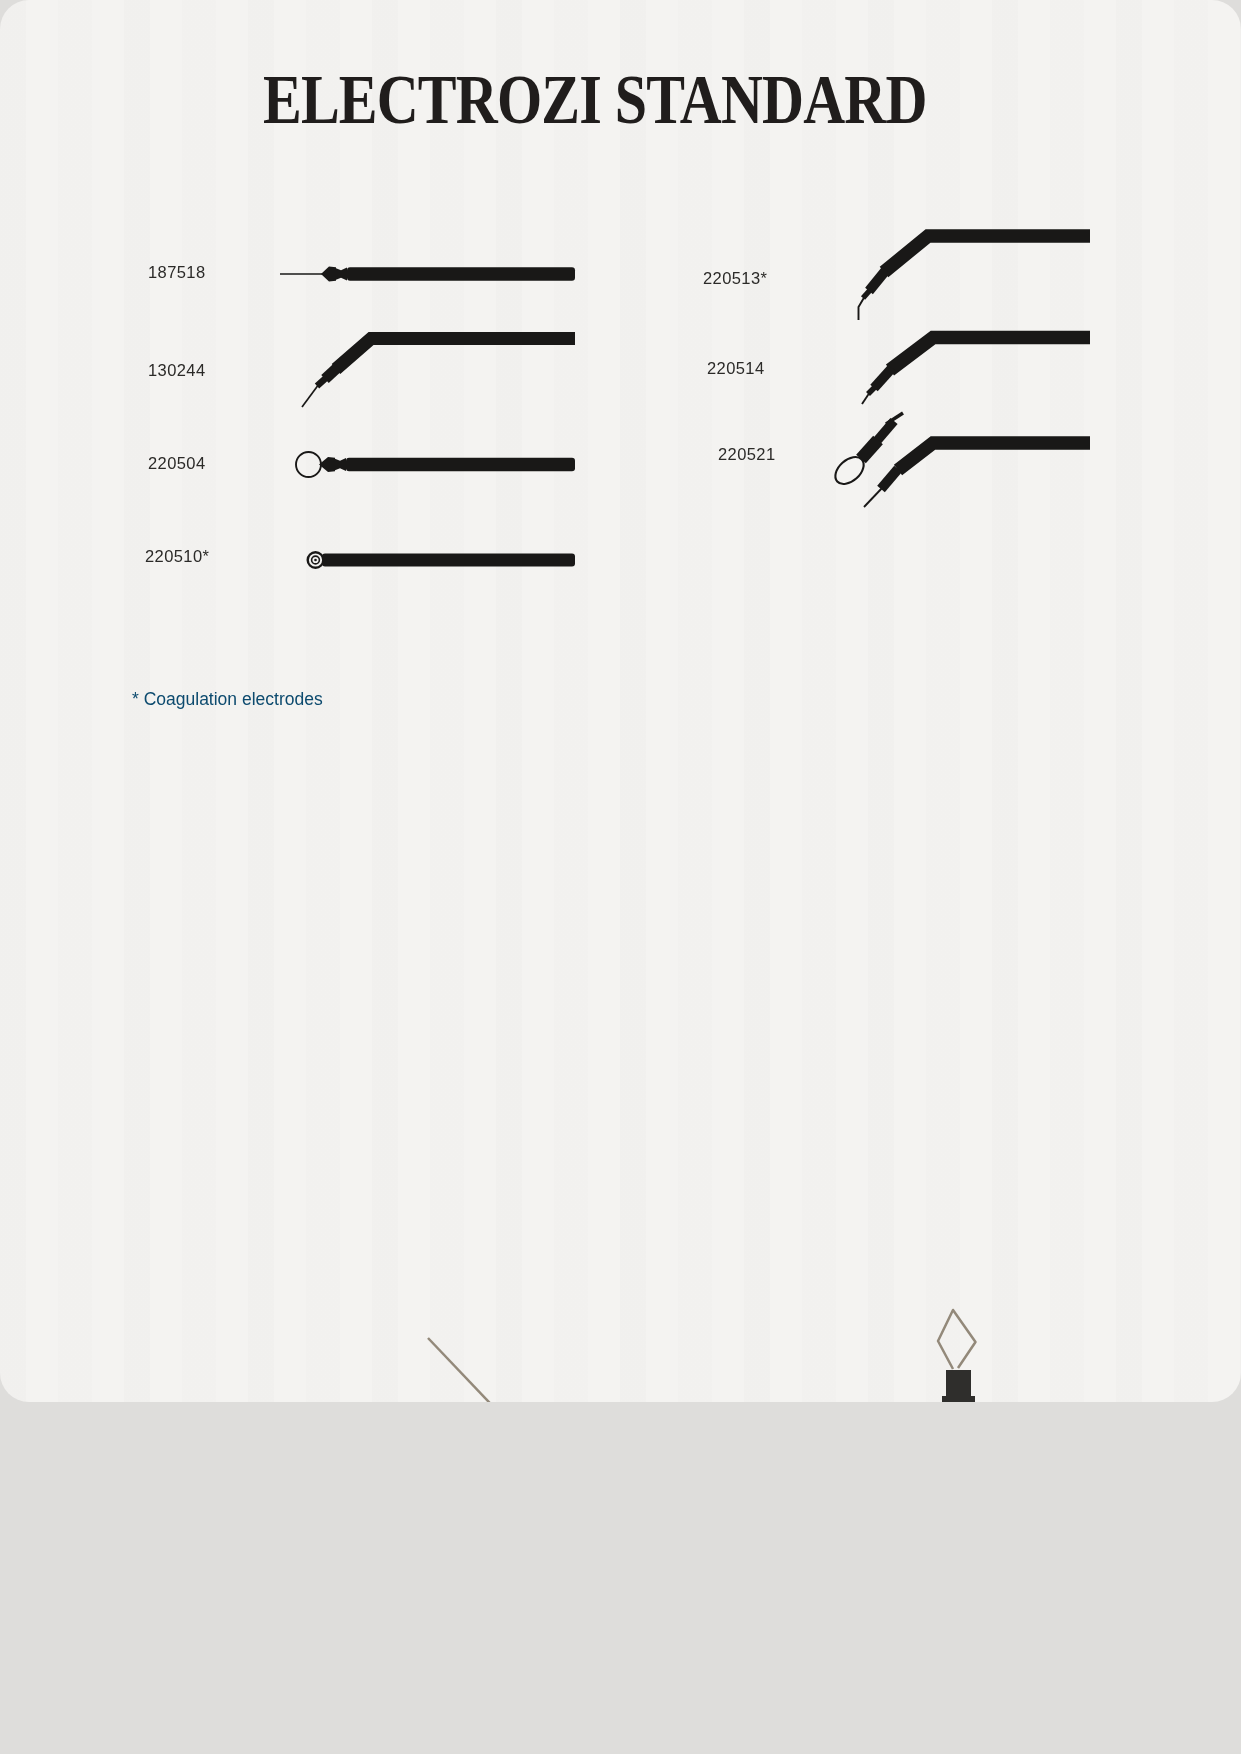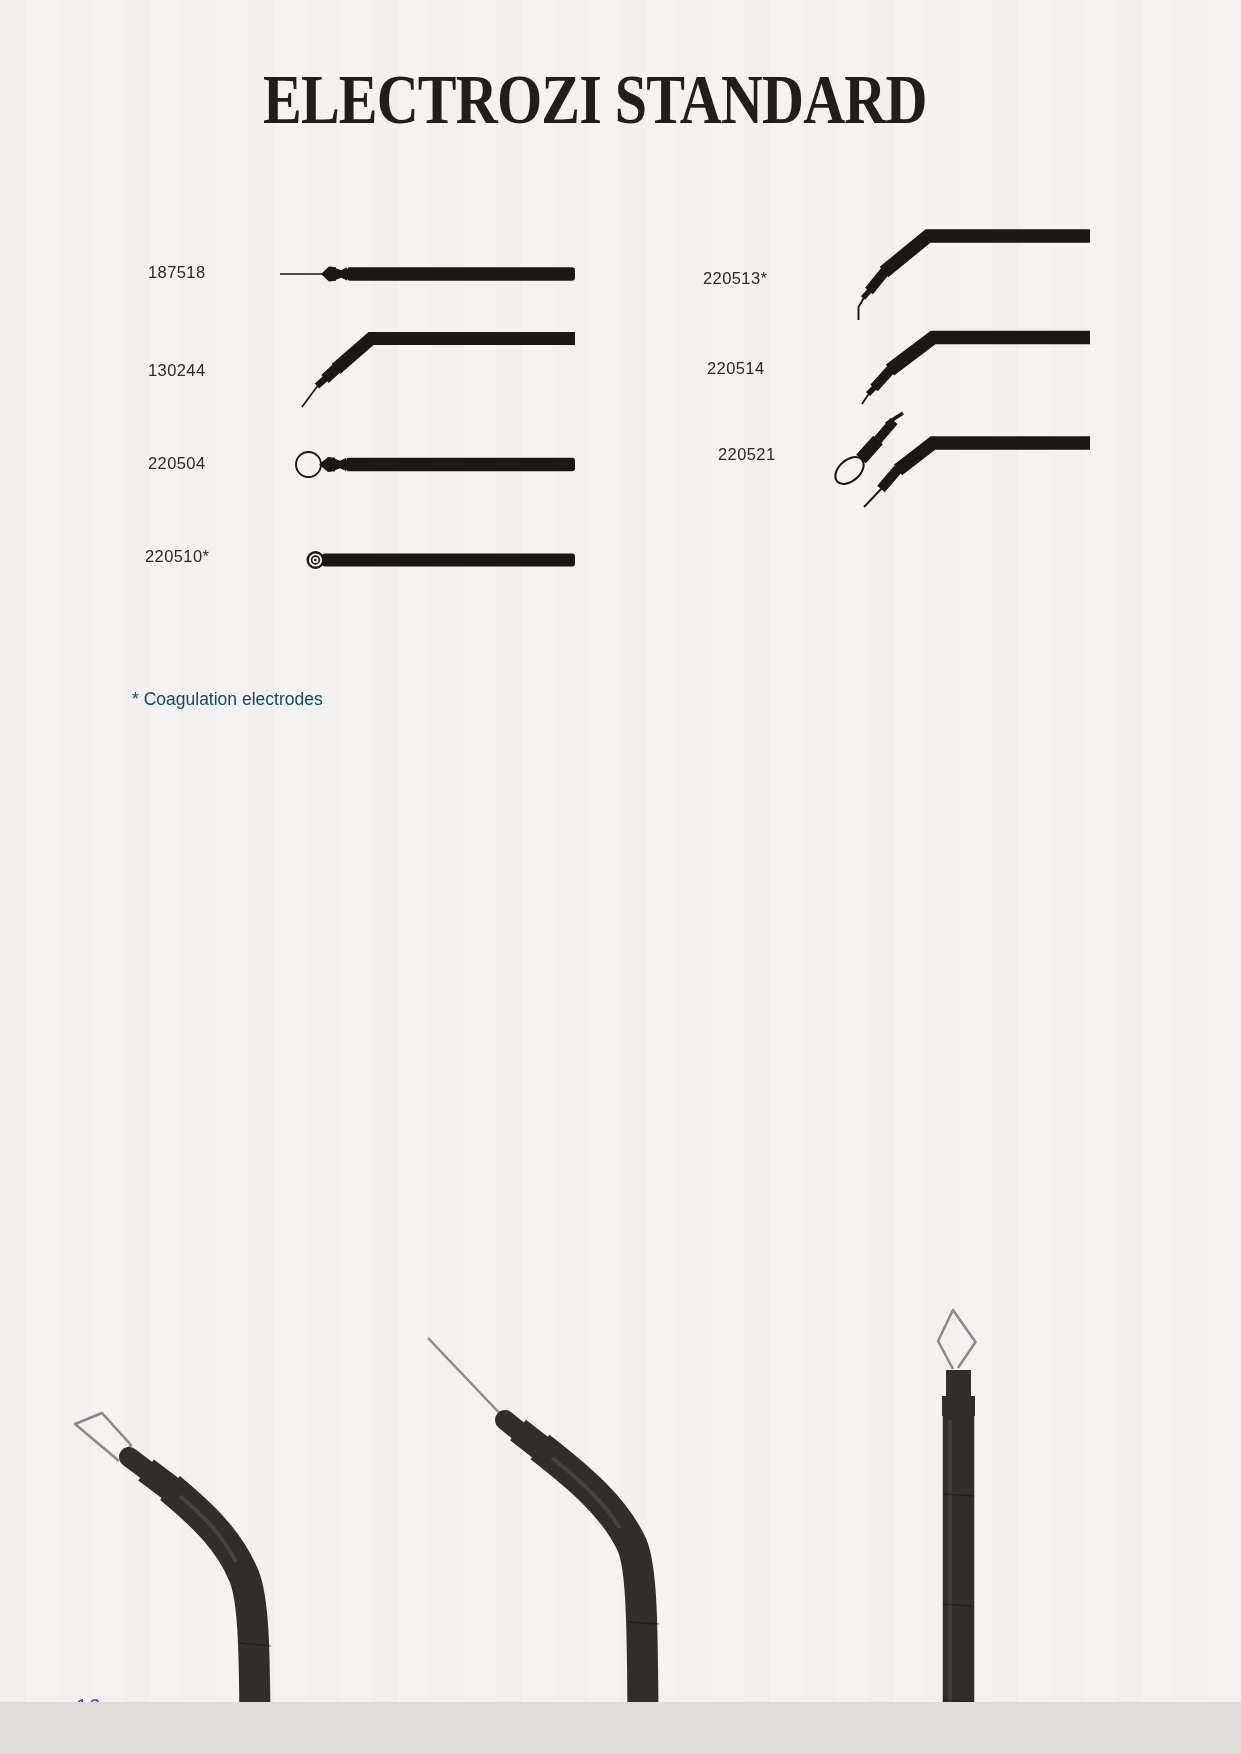--- a/index.html
+++ b/index.html
@@ -1,21 +1,22 @@
 <!DOCTYPE html>
 <html><head>
 <meta charset="utf-8">
 <style>
   html,body{margin:0;padding:0;background:#dedddb;}
   .page{
     position:relative;
-    width:1241px;height:1702px;
+    width:1241px;height:1402px;
     background:#f4f3f1;
     overflow:hidden;
     font-family:"Liberation Sans", sans-serif;
+    border-radius:29px;
   }
   .page::before{
     content:"";
     position:absolute;inset:0;
     background:repeating-linear-gradient(90deg,
       rgba(0,0,0,0.013) 0 26px,
       rgba(255,255,255,0.018) 26px 58px,
       rgba(0,0,0,0.008) 58px 92px,
       rgba(255,255,255,0.012) 92px 124px);
     pointer-events:none;

